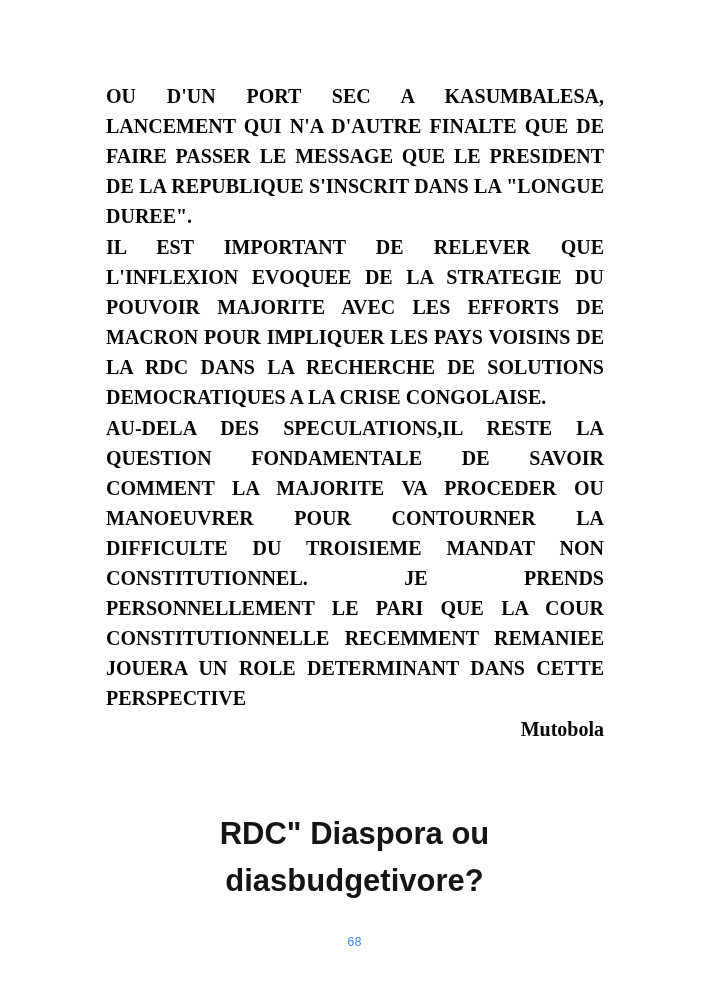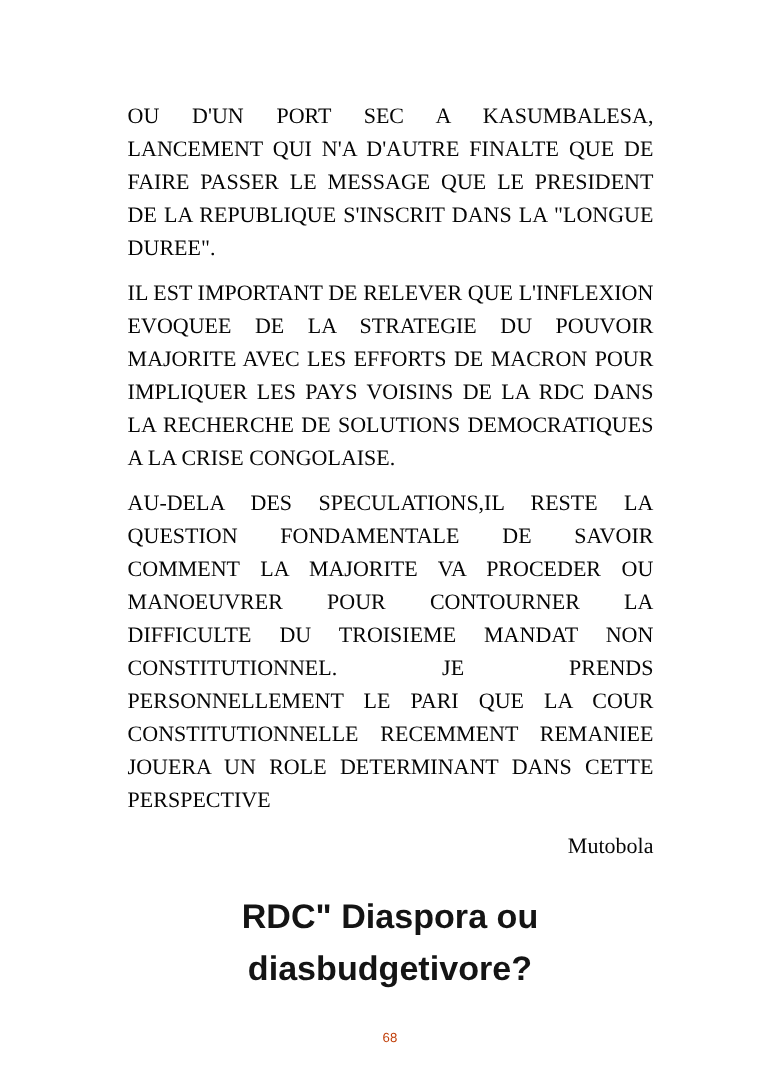--- a/index.html
+++ b/index.html
@@ -19,21 +19,22 @@
   .text-block {
     position: absolute;
     left: 105px;
     top: 80px;
     width: 500px;
     font-size: 20px;
     line-height: 30px;
     text-align: justify;
   }
   .text-block p {
-    margin: 11px;
+    margin: 1px;
+    font-weight: bold;
   }
   .signature {
     text-align: right;
   }
   .heading {
     position: absolute;
     left: 0;
     top: 810px;
     width: 709px;
     text-align: center;
@@ -47,22 +48,22 @@
     display: inline-block;
     max-width: 330px;
   }
   .page-number {
     position: absolute;
     left: 0;
     top: 936px;
     width: 709px;
     text-align: center;
     font-size: 12px;
-    color: #c2410c;
-    font-family: Liberation Sans, sans-serif;
+    color: #3b82f6;
+    font-family: Liberation Mono, monospace;
   }
 </style>
 </head>
 <body>
 
 <div class="page">
 
   <div class="text-block">
     <p>OU D'UN PORT SEC A KASUMBALESA, LANCEMENT QUI N'A D'AUTRE FINALTE QUE DE FAIRE PASSER LE MESSAGE QUE LE PRESIDENT DE LA REPUBLIQUE S'INSCRIT DANS LA "LONGUE DUREE".</p>
     <p>IL EST IMPORTANT DE RELEVER QUE L'INFLEXION EVOQUEE DE LA STRATEGIE DU POUVOIR MAJORITE AVEC LES EFFORTS DE MACRON POUR IMPLIQUER LES PAYS VOISINS DE LA RDC DANS LA RECHERCHE DE SOLUTIONS DEMOCRATIQUES A LA CRISE CONGOLAISE.</p>

